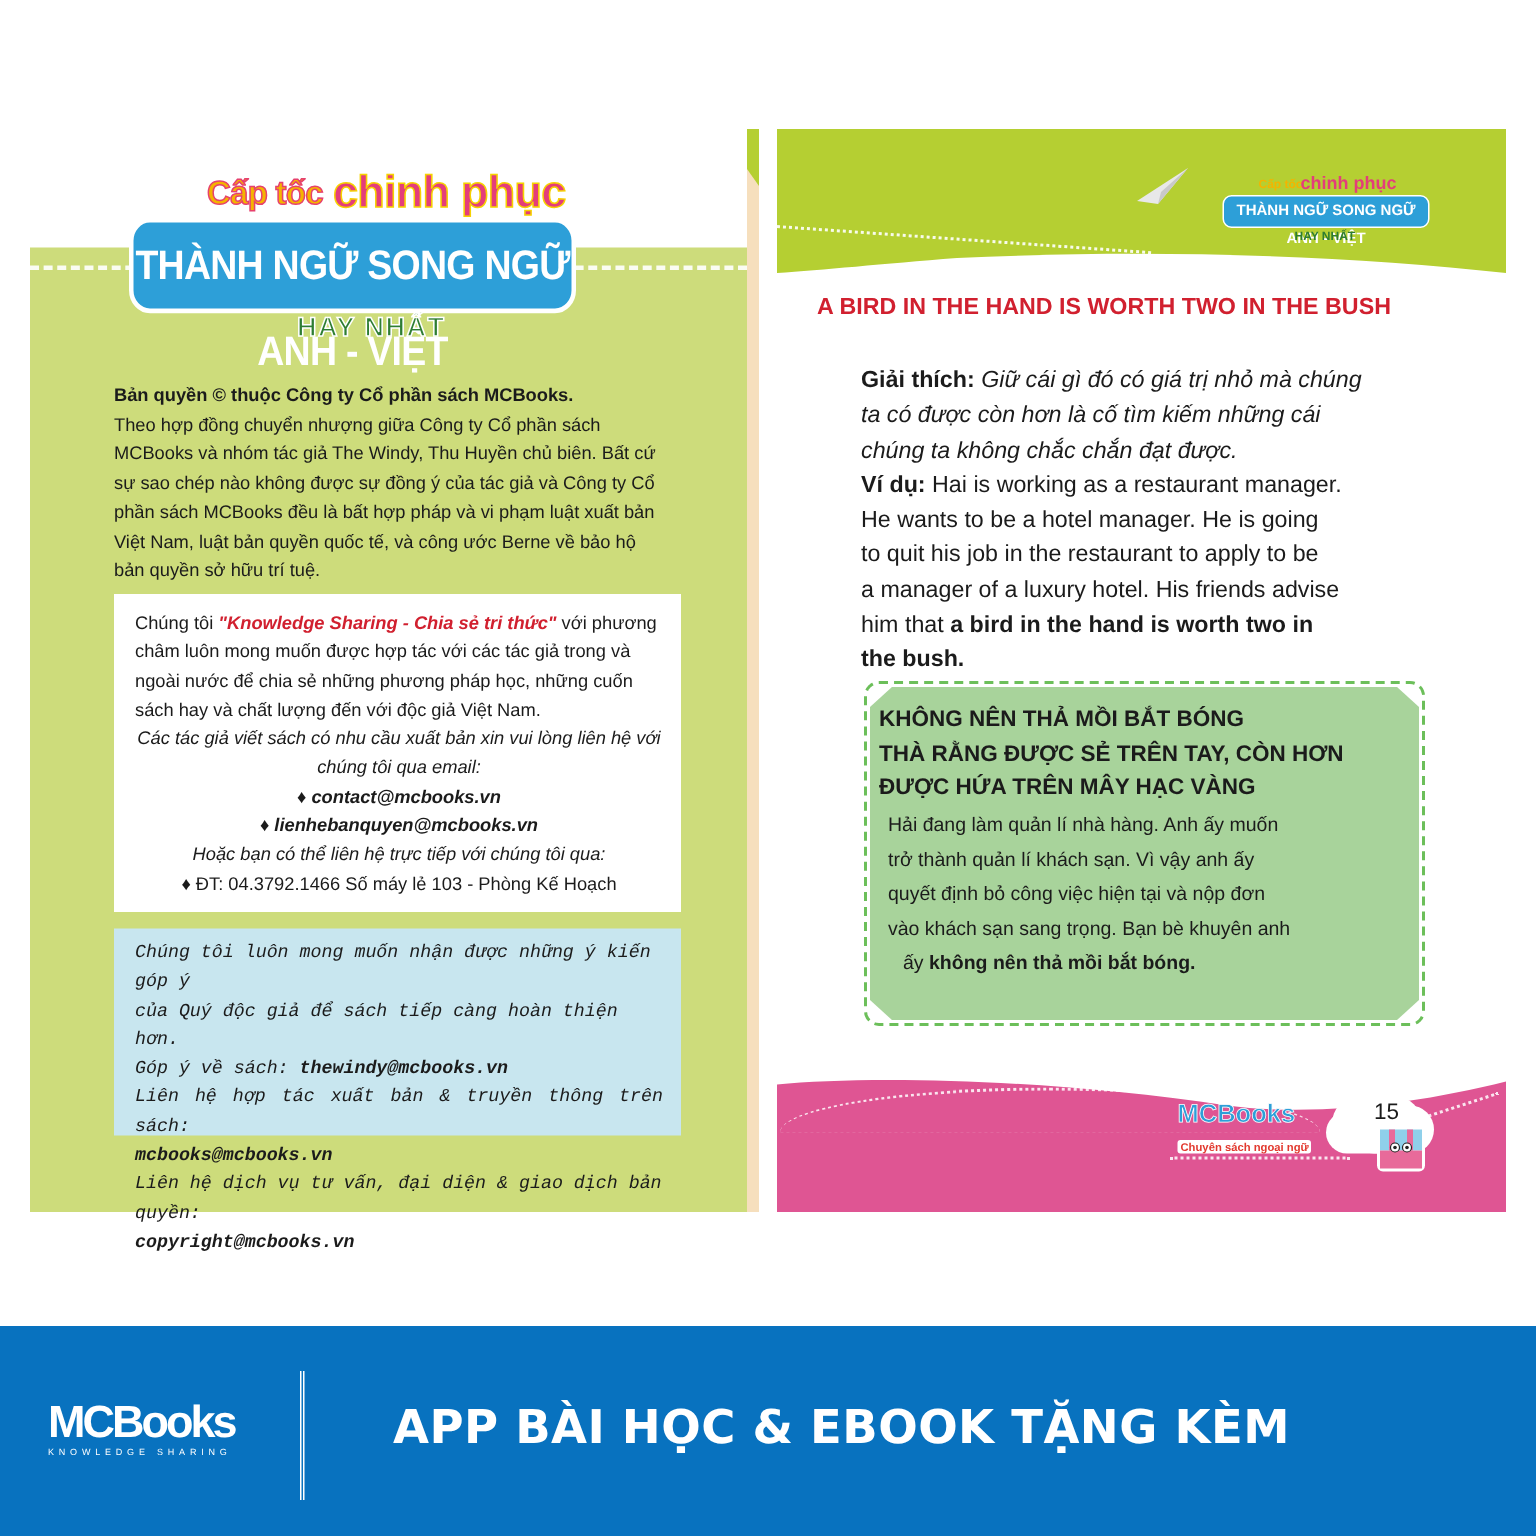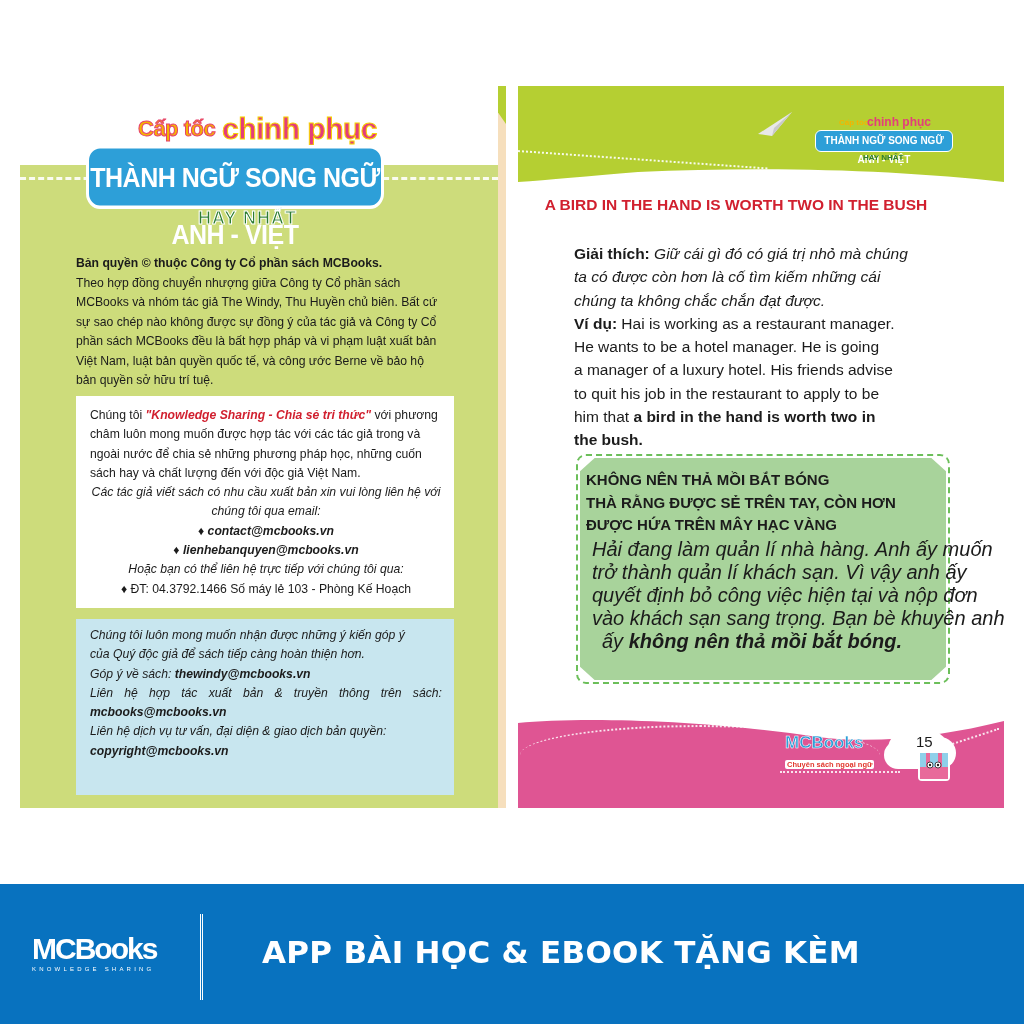--- a/index.html
+++ b/index.html
@@ -60,23 +60,23 @@
     position: absolute; left: 76px; top: 396px; width: 378px; height: 212px;
     background: #ffffff; padding: 10px 12px 0 14px;
     font-family: "Liberation Sans", sans-serif; font-size: 12.2px; line-height: 19.3px; color: #1b1b1b;
   }
   .box-white .red { color: #d1202f; font-weight: bold; font-style: italic; }
   .box-white .it { font-style: italic; }
   .box-white .bi { font-style: italic; font-weight: bold; }
   .box-white .line { display: block; text-align: center; }
 
   .box-blue {
-    position: absolute; left: 76px; top: 619px; width: 378px; height: 176px;
+    position: absolute; left: 76px; top: 619px; width: 378px; height: 138px;
     background: #c8e6ef; padding: 7px 12px 0 14px;
-    font-family: Liberation Sans, sans-serif; font-size: 12.2px; line-height: 19.3px; color: #1b1b1b;
+    font-family: Liberation Mono, monospace; font-size: 12.2px; line-height: 19.3px; color: #1b1b1b;
     font-style: italic;
   }
   .box-blue .bi { font-weight: bold; }
   .box-blue .line { display: block; }
   .box-blue .justify { text-align: justify; text-align-last: justify; }
 
   
   .right-page {
     position: absolute; left: 518px; top: 86px; width: 486px; height: 722px;
     background: #ffffff;
@@ -134,21 +134,21 @@
     position: absolute; left: 576px; top: 454px; width: 374px; height: 230px;
     border: 2px dashed #6cbf5a; border-radius: 10px;
   }
   .green-title {
     position: absolute; left: 586px; top: 469px; width: 354px; text-align: left;
     font-family: "Liberation Sans", sans-serif; font-weight: bold; font-size: 15px;
     line-height: 22.5px; color: #1b1b1b;
   }
   .green-body {
     position: absolute; left: 592px; top: 538px; width: 346px;
-    font-family: "Liberation Sans", sans-serif; font-style: italic; font-size: 20px;
+    font-family: "Liberation Sans", sans-serif; font-size: 13px;
     line-height: 23px; color: #1b1b1b;
   }
   .green-body .line { display: block; white-space: nowrap; }
   .green-body .bold { font-weight: bold; }
 
   .footer-pink {
     position: absolute; left: 518px; top: 715px; width: 486px; height: 93px;
     background: #df5593;
     clip-path: path("M0 8 C60 2 180 4 300 22 C360 30 430 20 486 6 L486 93 L0 93 Z");
   }
@@ -261,22 +261,22 @@
 </div>
 
 <div class="idiom-title">A BIRD IN THE HAND IS WORTH TWO IN THE BUSH</div>
 
 <div class="explain">
   <span class="line"><span class="label">Giải thích:</span><span class="it"> Giữ cái gì đó có giá trị nhỏ mà chúng</span></span>
   <span class="line it">ta có được còn hơn là cố tìm kiếm những cái</span>
   <span class="line it">chúng ta không chắc chắn đạt được.</span>
   <span class="line"><span class="label">Ví dụ:</span><span>  Hai is working as a restaurant manager.</span></span>
   <span class="line">He wants to be a hotel manager. He is going</span>
+  <span class="line">to quit his job in the restaurant to apply to be</span>
   <span class="line">a manager of a luxury hotel. His friends advise</span>
-  <span class="line">to quit his job in the restaurant to apply to be</span>
   <span class="line"><span>him that </span><span class="bold">a bird in the hand is worth two in</span></span>
   <span class="line bold">the bush.</span>
 </div>
 
 <div class="green-box-border"></div>
 <div class="green-box"></div>
 <div class="green-title">
   <div>KHÔNG NÊN THẢ MỒI BẮT BÓNG</div>
   <div>THÀ RẰNG ĐƯỢC SẺ TRÊN TAY, CÒN HƠN</div>
   <div>ĐƯỢC HỨA TRÊN MÂY HẠC VÀNG</div>

